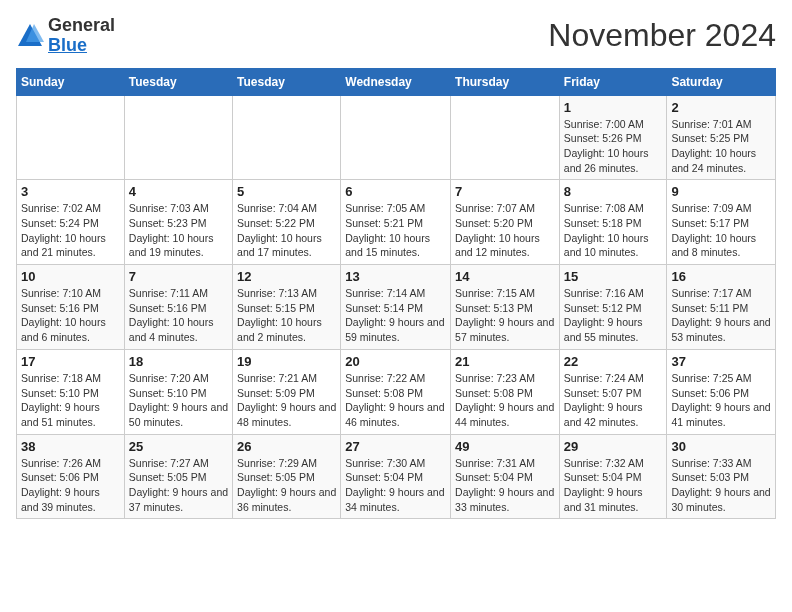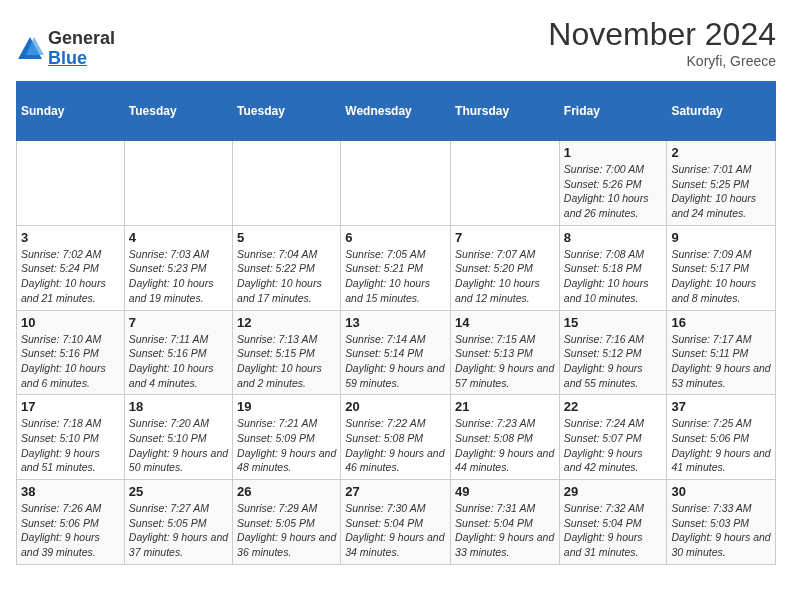--- a/index.html
+++ b/index.html
@@ -6,21 +6,21 @@
     body {
       font-family: Arial, sans-serif;
       background: #fff;
       width: 792px;
       min-height: 612px;
       padding: 16px;
     }
     .header {
       display: flex;
       justify-content: space-between;
-      align-items: flex-end;
+      align-items: center;
       margin-bottom: 12px;
     }
     .logo {
       display: flex;
       align-items: center;
     }
     .logo-text {
       display: flex;
       flex-direction: column;
       line-height: 1.1;
@@ -55,21 +55,21 @@
       color: #555;
     }
     table {
       width: 100%;
       border-collapse: collapse;
       font-size: 11px;
     }
     thead th {
       background-color: #2a6cb8;
       color: #fff;
-      padding: 22px 4px;
+      padding: 6px 4px;
       text-align: left;
       font-size: 12px;
       border: 1px solid #2a6cb8;
     }
     tbody td {
       border: 1px solid #ccc;
       vertical-align: top;
       padding: 4px;
       height: 80px;
       width: 113px;
@@ -82,21 +82,20 @@
       font-size: 13px;
       font-weight: bold;
       color: #222;
       display: block;
       margin-bottom: 2px;
     }
     .day-info {
       font-size: 10.5px;
       color: #333;
       line-height: 1.4;
-      font-style: italic;
     }
     .empty-cell {
       background: #fff !important;
     }
   </style>
 </head>
 <body>
 
 <div class="header">
   <div class="logo">
@@ -104,21 +103,20 @@
       <polygon points="14,2 26,24 2,24" fill="#1a6ec8"></polygon>
       <polygon points="18,2 28,20 10,20" fill="#4a9eea" opacity="0.7"></polygon>
     </svg>
     <div class="logo-text">
       <span class="logo-general">General</span>
       <span class="logo-blue">Blue</span>
     </div>
   </div>
   <div class="title-block">
     <div class="month-title">November 2024</div>
-    <div class="subtitle">Koryfi, Greece</div>
   </div>
 </div>
 
 <table>
   <thead>
     <tr>
     <th>Sunday</th>
         <th>Tuesday</th>
         <th>Tuesday</th>
         <th>Wednesday</th>

